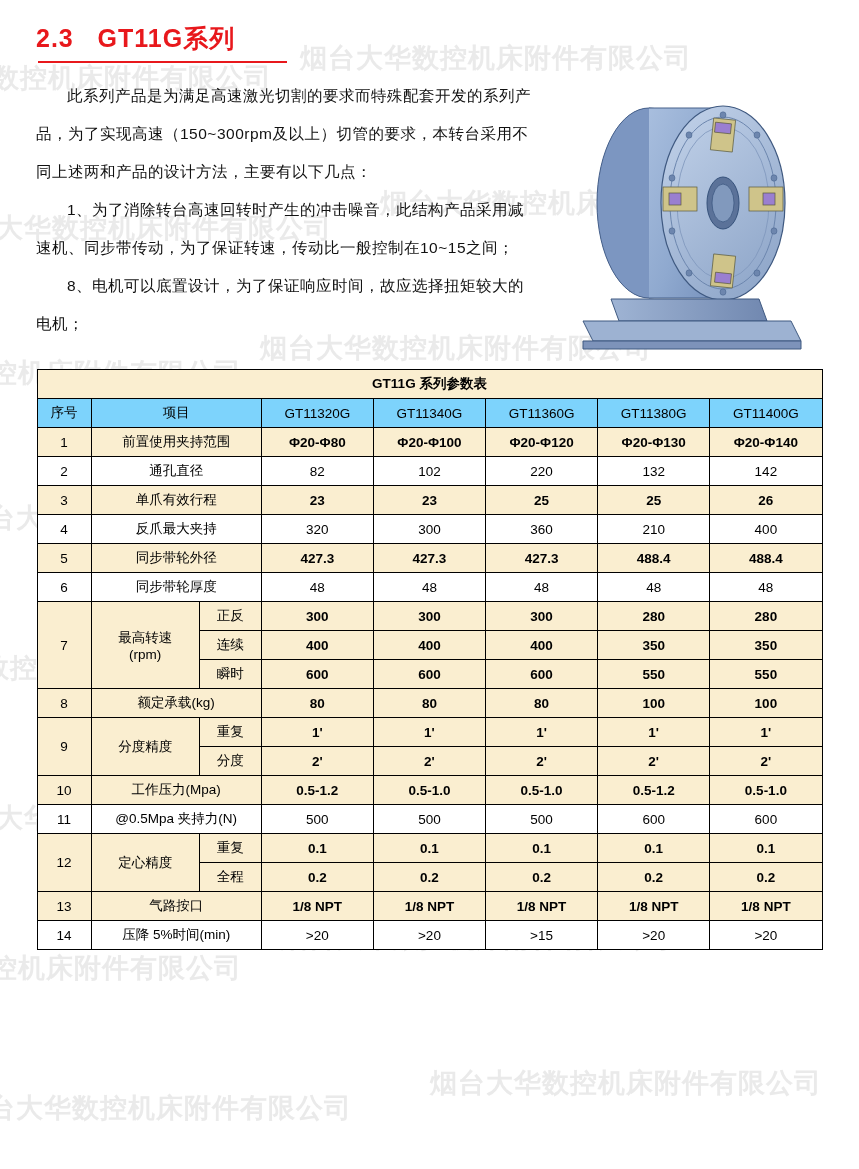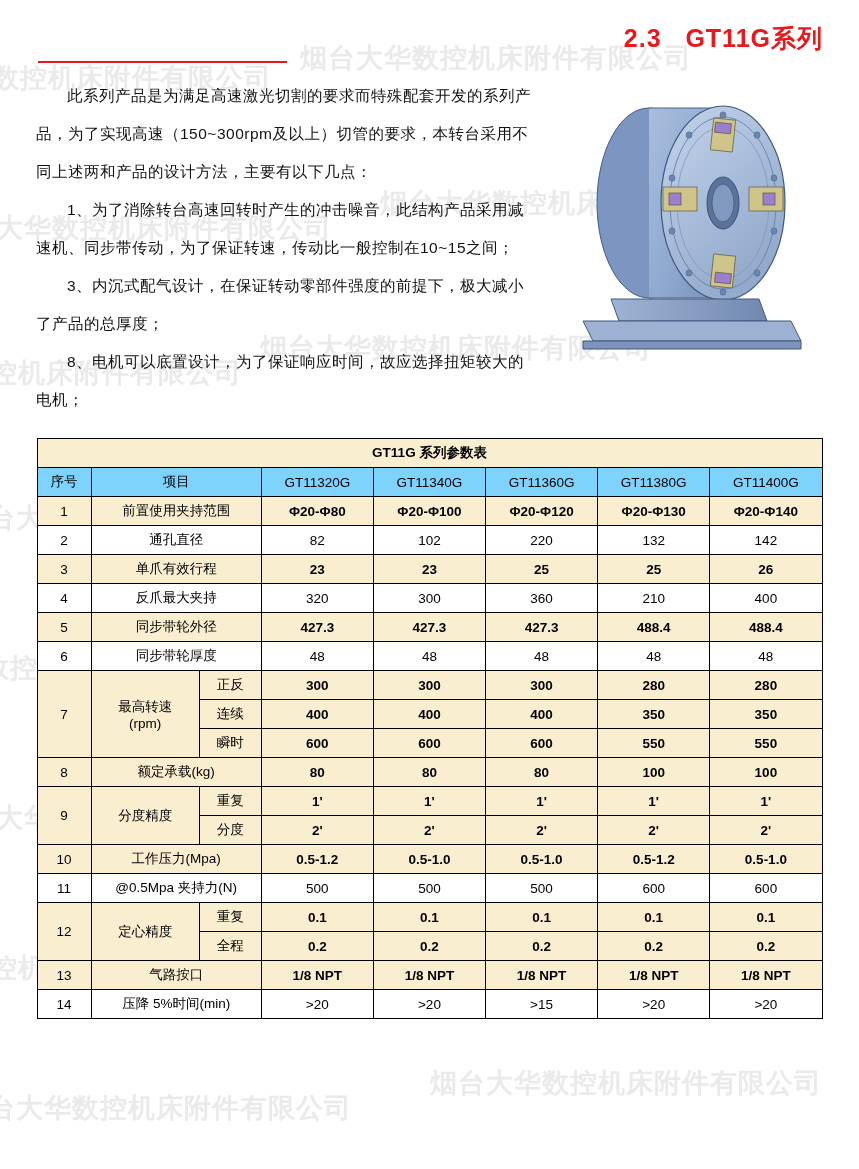--- a/index.html
+++ b/index.html
@@ -43,22 +43,21 @@
   }
 
   
   .section-title {
     position: relative;
     z-index: 2;
     color: #e8181c;
     font-size: 25px;
     font-weight: bold;
     letter-spacing: 1px;
-    margin: 0 0 6px 18px;
-    text-align: right;
+    margin: 0 0 6px 0;
   }
   .title-rule {
     position: relative;
     z-index: 2;
     height: 2px;
     background: #e8181c;
     width: 249px;
     margin: 2px 0 14px 2px;
   }
 
@@ -231,21 +230,20 @@
         </g>
 
         <path d="M58 216 L206 216 L214 238 L66 238 Z" fill="url(#gBase)" stroke="#3f5980" stroke-width="1"></path>
         <path d="M30 238 L238 238 L248 258 L40 258 Z" fill="#9db2d2" stroke="#3f5980" stroke-width="1"></path>
         <path d="M30 258 L248 258 L248 266 L30 266 Z" fill="#7d93ba" stroke="#3f5980" stroke-width="1"></path>
       </svg>
     </div>
 
     <p class="para wide">此系列产品是为满足高速激光切割的要求而特殊配套开发的系列产品，为了实现高速（150~300rpm及以上）切管的要求，本转台采用不同上述两和产品的设计方法，主要有以下几点：</p>
     <p class="para wide">1、为了消除转台高速回转时产生的冲击噪音，此结构产品采用减速机、同步带传动，为了保证转速，传动比一般控制在10~15之间；</p>
-    <p class="para full">3、内沉式配气设计，在保证转动零部件强度的前提下，极大减小了产品的总厚度；</p>
     <p class="para full">8、电机可以底置设计，为了保证响应时间，故应选择扭矩较大的电机；</p>
   </div>
 
   <div class="table-wrap">
     <table class="spec">
       <colgroup>
         <col class="c-no">
           <col class="c-item">
           <col class="c-sub">
         <col class="c-val">

